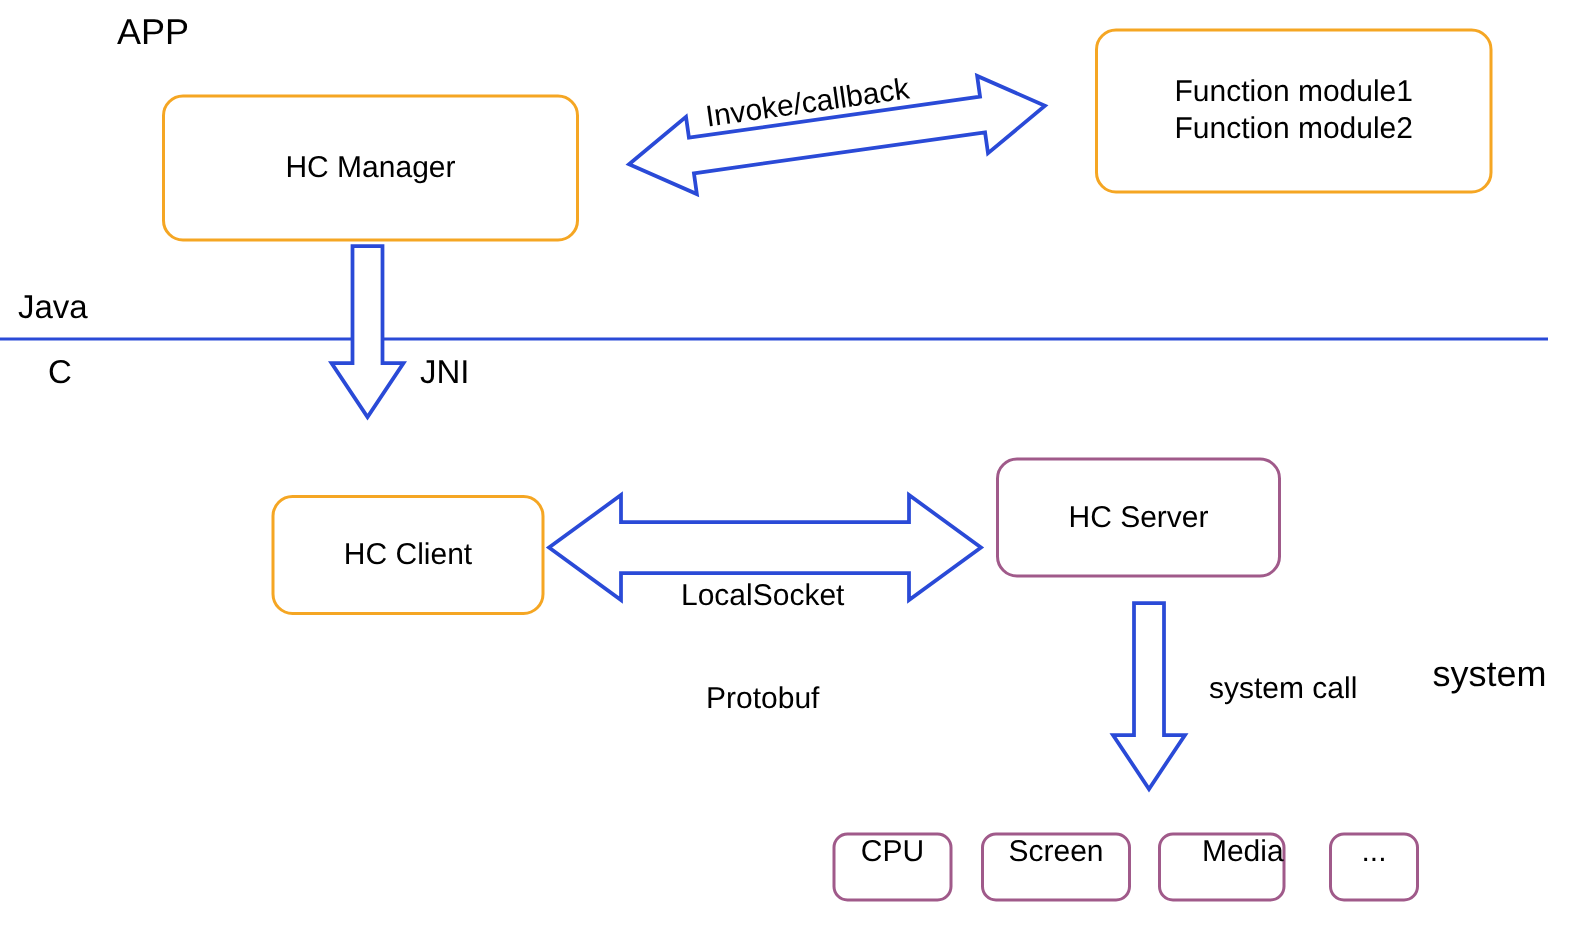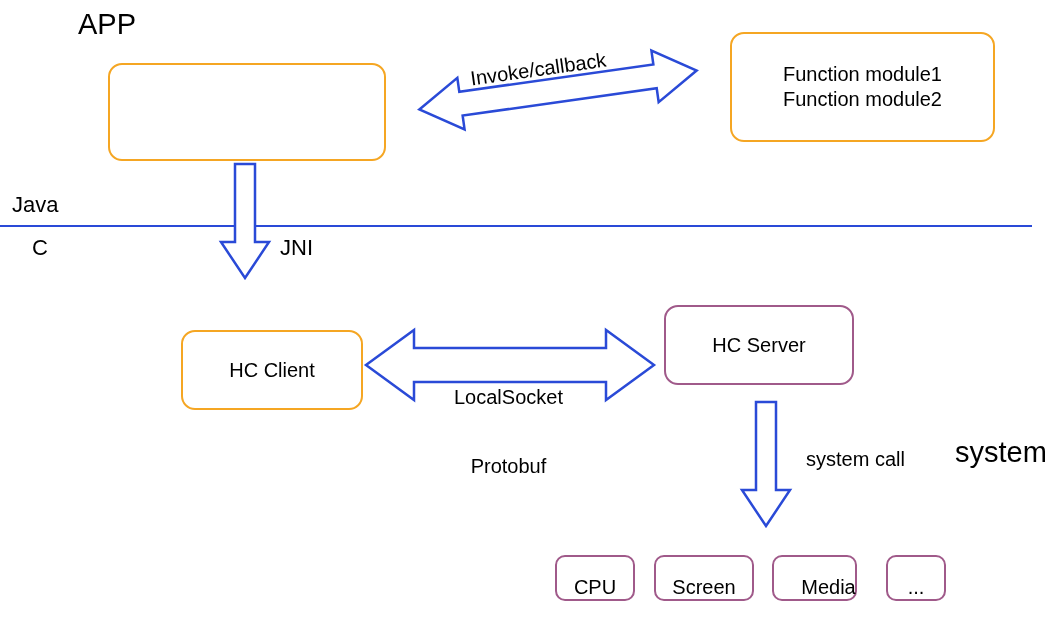--- a/index.html
+++ b/index.html
@@ -13,21 +13,21 @@
     position: relative;
     overflow: hidden;
   }
   .label {
     position: absolute;
     font-size: 22px;
     white-space: pre;
   }
   .big-label {
     position: absolute;
-    font-size: 29px;
+    font-size: 24px;
     white-space: pre;
   }
   .box {
     position: absolute;
     border: 2px solid;
     border-radius: 14px;
     box-sizing: border-box;
     display: flex;
     flex-direction: column;
     align-items: center;
@@ -38,21 +38,21 @@
     background: #fff;
   }
   .box.orange { border-color: #f5a623; }
   .box.purple { border-color: #a05a8a; }
   .small-box {
     position: absolute;
     border: 2px solid #a05a8a;
     border-radius: 10px;
     box-sizing: border-box;
     display: flex;
-    align-items: flex-end;
+    align-items: flex-start;
     justify-content: center;
     font-size: 20px;
     background: #fff;
   }
   .hline {
     position: absolute;
     height: 0;
     border-top: 2px solid #2a4ad7;
   }
   svg.arrow {
@@ -72,23 +72,24 @@
 <div class="big-label" style="left:78px; top:8px;">APP</div>
 <div class="big-label" style="left:955px; top:396px;margin-top:40px;">system</div>
 
 <div class="label" style="left:12px; top:192px;">Java</div>
 <div class="label" style="left:32px; top:235px;">C</div>
 <div class="label" style="left:280px; top:235px;">JNI</div>
 
 <div class="hline" style="left:0px; top:225px; width:1032px;"></div>
 
 <div class="box orange" style="left:108px; top:63px; width:278px; height:98px;">
+  <div>HC Manager</div>
 </div>
 
-<div class="box orange" style="left:730px; top:32px; width:265px; height:110px; align-items:center;">
+<div class="box orange" style="left:730px; top:19px; width:265px; height:110px; align-items:center;">
   <div style="text-align:left;">
     <div>Function module1</div>
     <div>Function module2</div>
   </div>
 </div>
 
 <div class="box orange" style="left:181px; top:330px; width:182px; height:80px;">
   <div>HC Client</div>
 </div>
 

